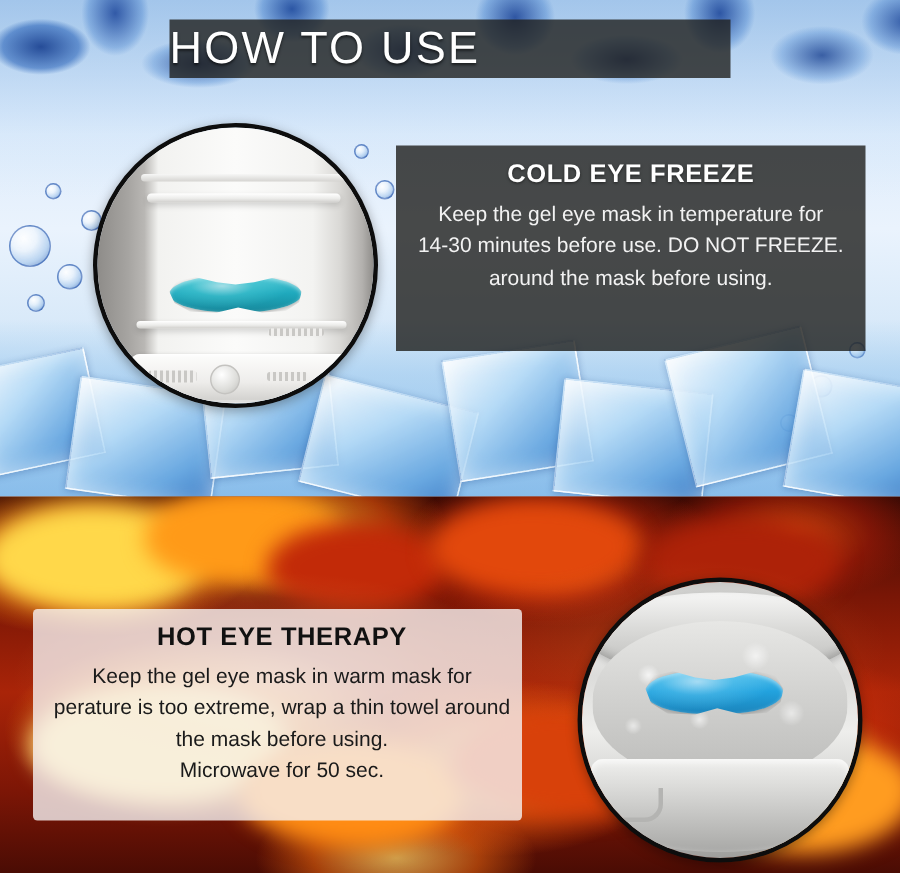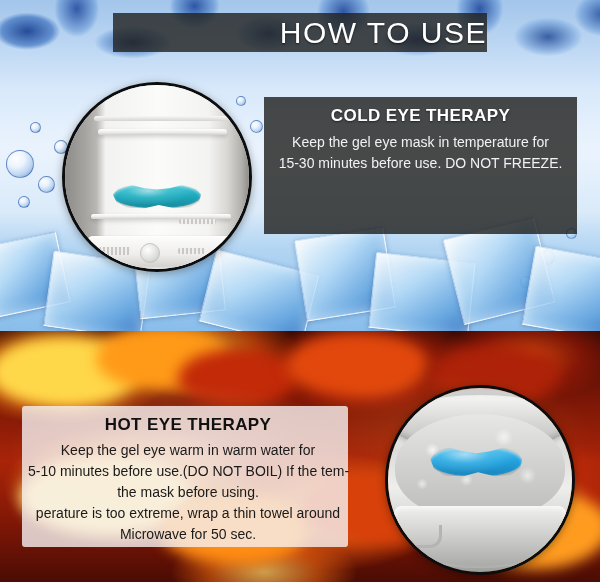--- a/index.html
+++ b/index.html
@@ -242,21 +242,21 @@
   }
 
   
   .title-banner {
     position: absolute;
     left: 113px; top: 13px;
     width: 374px; height: 39px;
     background: rgba(32,32,30,.80);
     display: flex;
     align-items: center;
-    justify-content: flex-end;
+    justify-content: flex-start;
   }
   .title-banner-text {
     color: #ffffff;
     font-size: 30px;
     font-weight: 400;
     letter-spacing: 1.5px;
     line-height: 1;
     text-shadow: 0 1px 2px rgba(0,0,0,.6);
   }
 
@@ -353,23 +353,24 @@
           <div class="fridge-vent" style="left:62%; top:38%; width:18%; height:6px;"></div>
         </div>
       </div>
     </div>
 
     <div class="title-banner">
       <span class="title-banner-text">HOW TO USE</span>
     </div>
 
     <div class="panel panel-cold">
-      <div class="panel-heading">COLD EYE THERAPY</div>
+      <div class="panel-heading">COLD EYE FREEZE</div>
       <div class="panel-line">Keep the gel eye mask in temperature for</div>
-      <div class="panel-line">15-30 minutes before use. DO NOT FREEZE.</div>
+      <div class="panel-line">14-30 minutes before use. DO NOT FREEZE.</div>
+      <div class="panel-line">around the mask before using.</div>
     </div>
 
   </div>
 
   <div class="hot-section">
 
     <div class="ember" style="left:-10px; top:6px;   width:150px; height:70px; background:#ffd84a;"></div>
     <div class="ember" style="left:96px;  top:-6px;  width:130px; height:66px; background:#ff9a18;"></div>
     <div class="ember" style="left:178px; top:18px;  width:120px; height:58px; background:#c22a08;"></div>
     <div class="ember" style="left:286px; top:2px;   width:140px; height:64px; background:#e2480c;"></div>
@@ -386,22 +387,21 @@
         <div class="pot-rim"></div>
         <div class="pot-water"></div>
         <div class="gel-mask gel-hot"></div>
         <div class="pot-body"></div>
         <div class="pot-handle"></div>
       </div>
     </div>
 
     <div class="panel panel-hot" style="top:75px;">
       <div class="panel-heading">HOT EYE THERAPY</div>
-      <div class="panel-line">Keep the gel eye warm in warm water for</div>
-      <div class="panel-line">5-10 minutes before use.(DO NOT BOIL) If the tem-</div>
+      <div class="panel-line">Keep the gel eye mask in warm mask for</div>
+      <div class="panel-line">perature is too extreme, wrap a thin towel around</div>
       <div class="panel-line">the mask before using.</div>
-      <div class="panel-line">perature is too extreme, wrap a thin towel around</div>
       <div class="panel-line">Microwave for 50 sec.</div>
     </div>
 
   </div>
 
 </div>
 
 </body></html>

